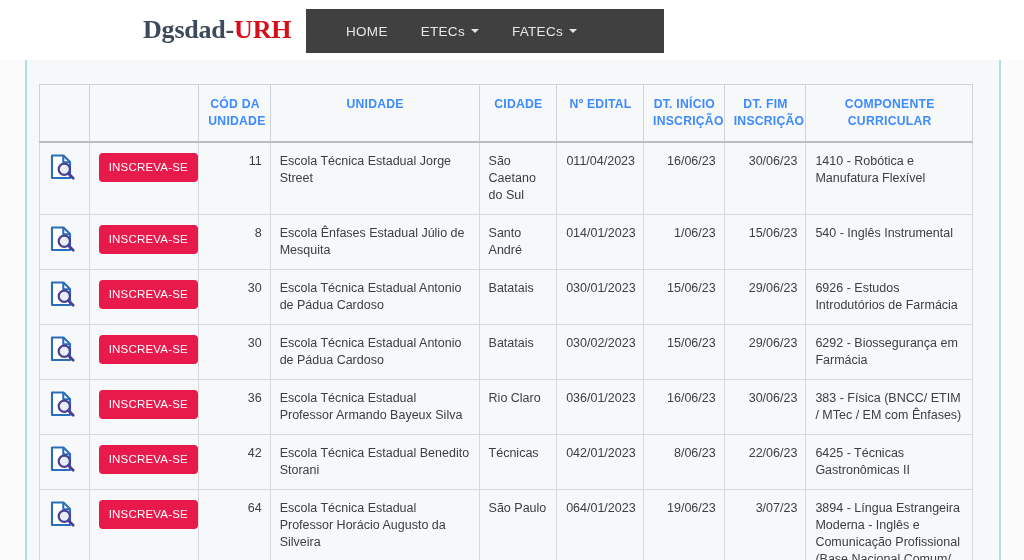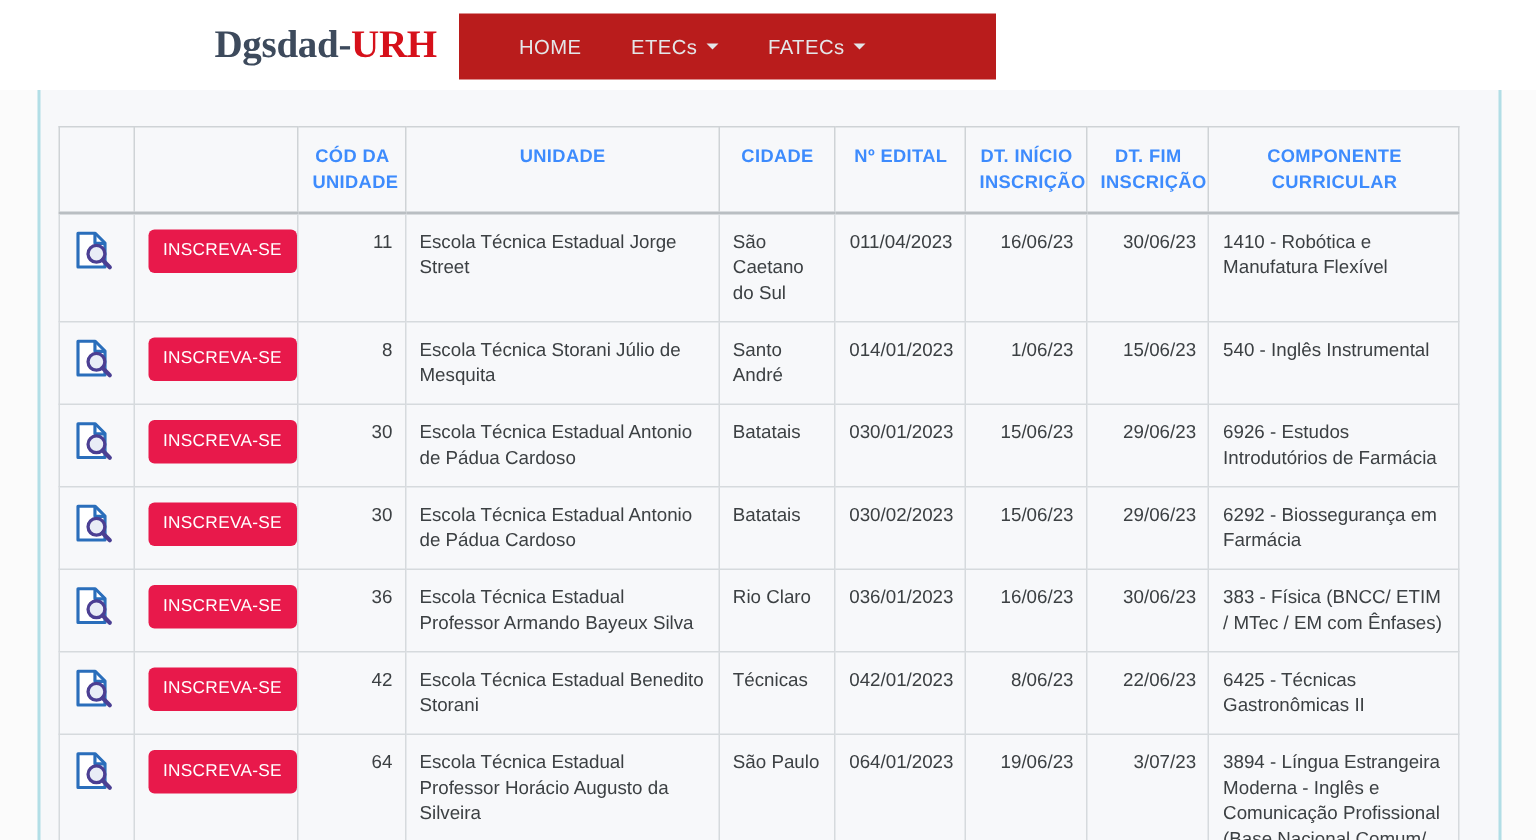--- a/index.html
+++ b/index.html
@@ -38,21 +38,21 @@
     line-height: 34px;
   }
   .brand .accent { color: #d6101a; }
 
   .navbar {
     position: absolute;
     left: 306px;
     top: 9px;
     width: 358px;
     height: 44px;
-    background: #b91c1c;
+    background: #404040;
     display: flex;
     align-items: center;
     padding-left: 40px;
     box-sizing: border-box;
   }
   .nav-item {
     color: #e4e6e8;
     font-size: 13.5px;
     letter-spacing: 0.3px;
     margin-right: 33px;
@@ -253,21 +253,21 @@
         <path d="M3 2.5 h11.5 L21 9 v16 H3 Z" fill="#ffffff" stroke="#2a6ebb" stroke-width="2.1" stroke-linejoin="round"></path>
         <path d="M14.3 2.6 v6.6 h6.5" fill="none" stroke="#2a6ebb" stroke-width="2.1" stroke-linejoin="round"></path>
         <circle cx="15.3" cy="16.2" r="5.6" fill="#e9edf6" stroke="#4b3f93" stroke-width="2.2"></circle>
         <line x1="19.4" y1="20.4" x2="24.2" y2="25.2" stroke="#4b3f93" stroke-width="2.8" stroke-linecap="round"></line>
       </svg>
     </td>
     <td class="cell-btn">
       <button class="btn-inscreva">INSCREVA-SE</button>
     </td>
     <td class="cell-num">8</td>
-    <td>Escola Técnica Storani Júlio de Mesquita</td>
+    <td>Escola Ênfases Estadual Júlio de Mesquita</td>
     <td>Santo André</td>
     <td class="cell-num">014/01/2023</td>
     <td class="cell-num">1/06/23</td>
     <td class="cell-num">15/06/23</td>
     <td>540 - Inglês Instrumental</td>
   </tr>
         <tr>
     <td class="cell-icon">
       <svg class="icon-doc-search" width="27" height="28" viewBox="0 0 27 28" fill="none">
         <path d="M3 2.5 h11.5 L21 9 v16 H3 Z" fill="#ffffff" stroke="#2a6ebb" stroke-width="2.1" stroke-linejoin="round"></path>

